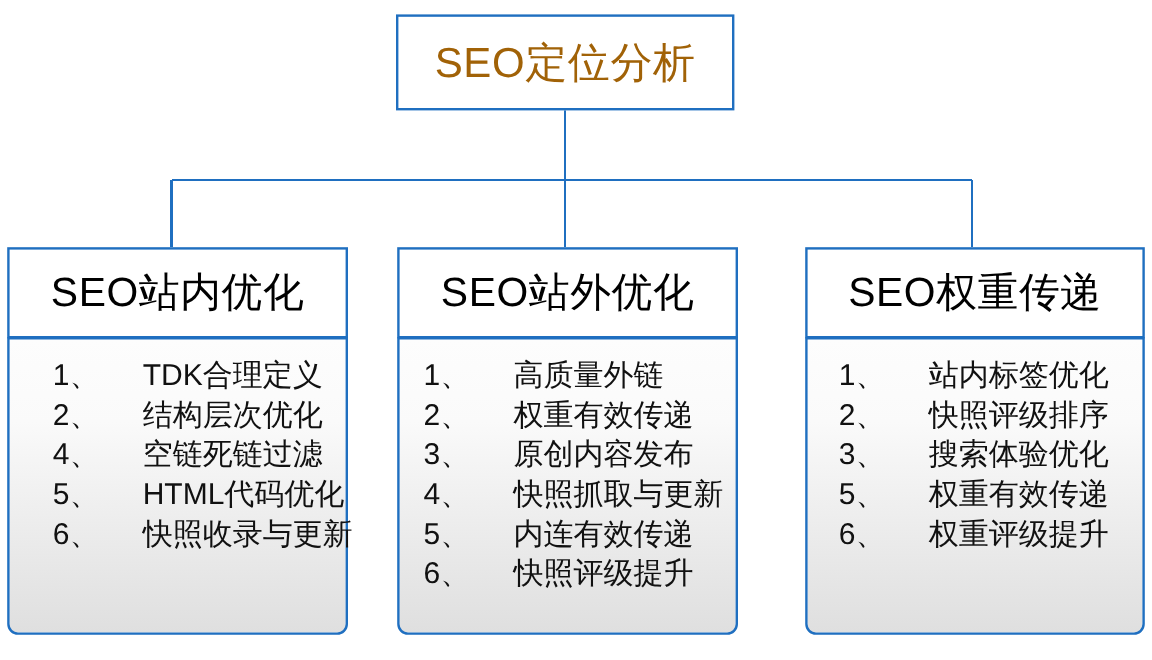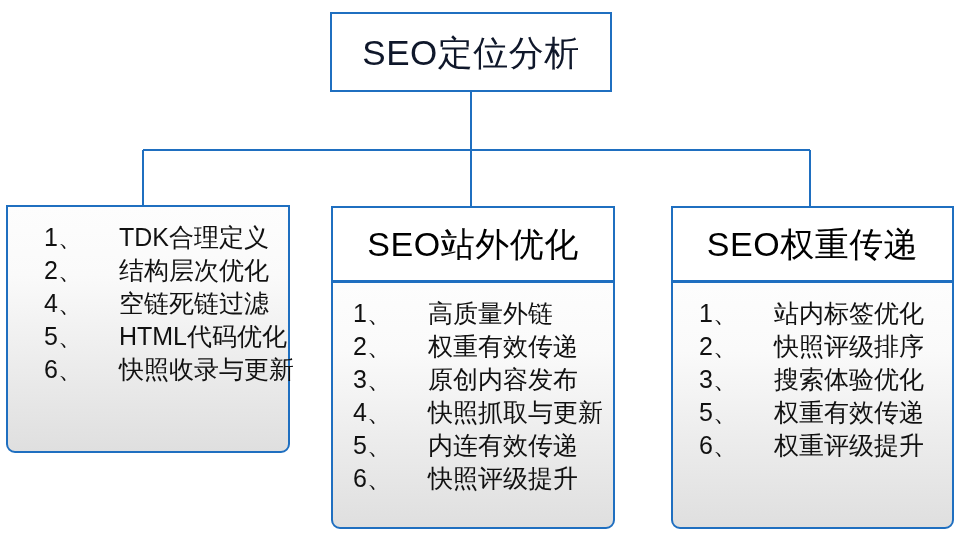--- a/index.html
+++ b/index.html
@@ -42,21 +42,21 @@
     background: #ffffff;
     box-sizing: border-box;
     display: flex;
     align-items: center;
     justify-content: center;
   }
   .root-title {
     font-size: 35px;
     line-height: 1;
     letter-spacing: 0.5px;
-    color: #0f172a;
+    color: #a16207;
     white-space: nowrap;
   }
 
   
   .column {
     position: absolute;
     top: 206px;
     width: 284px;
   }
   .column-1 { left: 6px; }
@@ -130,20 +130,23 @@
       <line x1="471" y1="150" x2="471" y2="206"></line>
       <line x1="810" y1="150" x2="810" y2="206"></line>
     </g>
   </svg>
 
   <div class="root-box">
     <span class="root-title">SEO定位分析</span>
   </div>
 
   <div class="column column-1">
+    <div class="col-header">
+      <span class="col-header-title">SEO站内优化</span>
+    </div>
     <div class="col-body">
       <ul class="item-list">
         <li class="item">
           <span class="item-index">1、</span><span class="item-label">TDK合理定义</span>
         </li>
         <li class="item">
           <span class="item-index">2、</span><span class="item-label">结构层次优化</span>
         </li>
         <li class="item">
           <span class="item-index">4、</span><span class="item-label">空链死链过滤</span>

